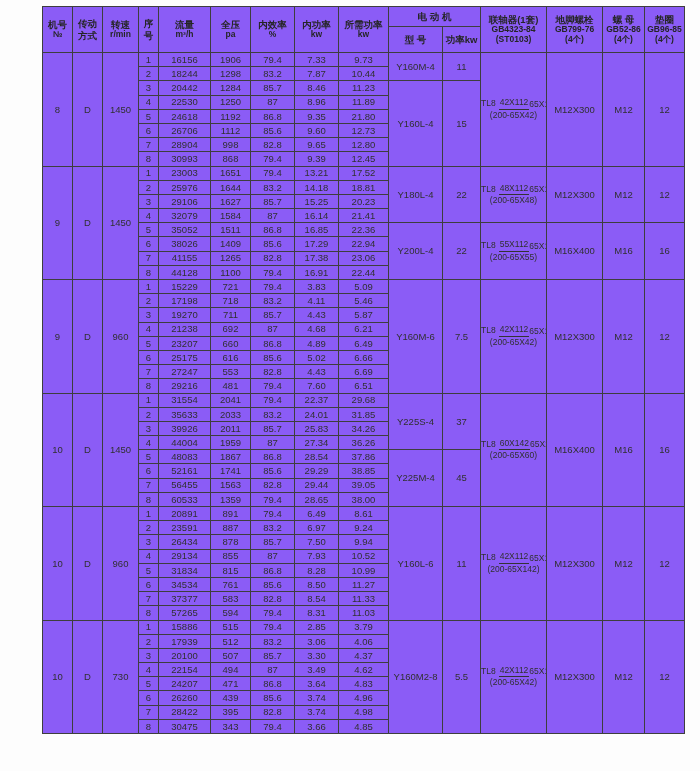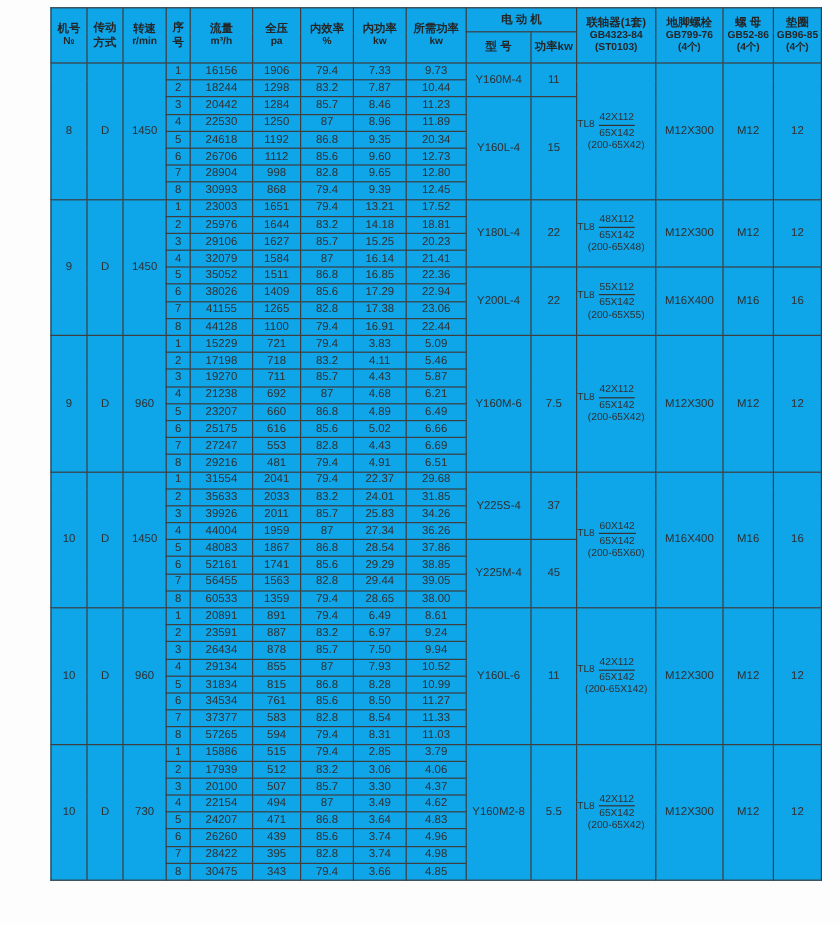--- a/index.html
+++ b/index.html
@@ -11,39 +11,39 @@
     overflow:hidden;
   }
   .page { padding:6px 0 0 38px; }
   .title {
     font-size:17px; font-weight:bold; letter-spacing:1px;
     color:#1c1c1c; margin:2px 0 8px 0;
   }
   table.spec {
     border-collapse:collapse; table-layout:fixed;
     width:516px; margin-left:4px;
-    background:#0ea5e9;
+    background:#8b5cf6;
   }
   .spec th, .spec td {
     border:1px solid #3e3e3e;
     text-align:center; vertical-align:middle;
     padding:0; overflow:hidden;
     white-space:nowrap;
   }
   thead tr.h1 { height:20px; }
   thead tr.h2 { height:26px; }
   thead th { font-weight:600; color:#252525; }
   thead .cn  { font-size:9.5px; line-height:1.2; display:block; }
   thead .sub { font-size:8.5px; line-height:1.15; display:block; font-weight:600; }
   tbody tr { height:14.2px; }
   tbody td { font-size:9.5px; line-height:1; color:#303030; }
   td.group { font-size:9.5px; }
   td.coupling { font-size:8.5px; line-height:1.1; white-space:normal; }
   .coup-line { display:flex; align-items:center; gap:3px; }
-  .frac { display:inline-flex; flex-direction:column; align-items:center; }
+  .frac { display:inline-flex; flex-direction:row; align-items:center; }
   .frac-top { border-bottom:1px solid #333; padding:0 1px 1px 1px; }
   .frac-bot { padding-top:1px; }
   .coup-note { margin-top:1px; }
 </style>
 </head>
 <body>
 
 <div class="page">
 
   <table class="spec">
@@ -187,21 +187,21 @@
           <td>87</td>
           <td>8.96</td>
           <td>11.89</td>
         </tr>
         <tr>
           <td>5</td>
           <td>24618</td>
           <td>1192</td>
           <td>86.8</td>
           <td>9.35</td>
-          <td>20.34</td>
+          <td>21.80</td>
         </tr>
         <tr>
           <td>6</td>
           <td>26706</td>
           <td>1112</td>
           <td>85.6</td>
           <td>9.60</td>
           <td>12.73</td>
         </tr>
         <tr>
@@ -389,21 +389,21 @@
           <td>553</td>
           <td>82.8</td>
           <td>4.43</td>
           <td>6.69</td>
         </tr>
         <tr>
           <td>8</td>
           <td>29216</td>
           <td>481</td>
           <td>79.4</td>
-          <td>4.91</td>
+          <td>7.60</td>
           <td>6.51</td>
         </tr>
         <tr>
           <td rowspan="8" class="group">10</td>
           <td rowspan="8" class="group">D</td>
           <td rowspan="8" class="group">1450</td>
           <td>1</td>
           <td>31554</td>
           <td>2041</td>
           <td>79.4</td>

